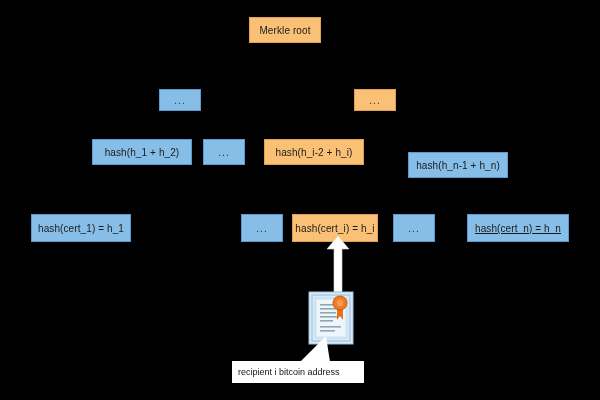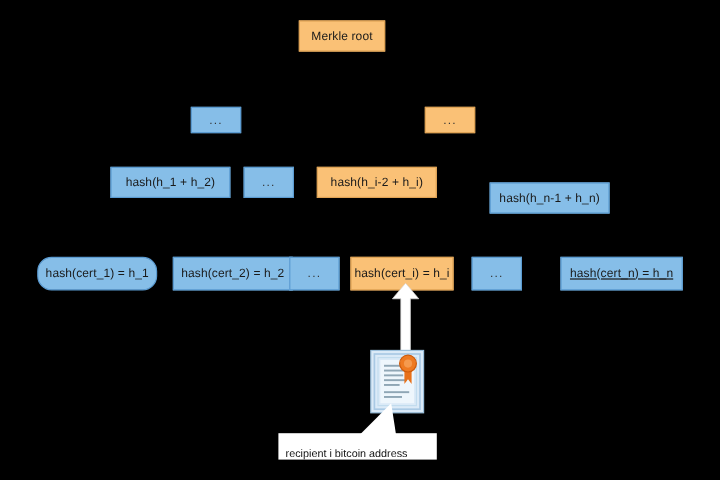--- a/index.html
+++ b/index.html
@@ -76,21 +76,21 @@
   
   #callout {
     position: absolute;
     left: 232px;
     top: 361px;
     width: 132px;
     height: 22px;
     background: #ffffff;
     box-sizing: border-box;
     display: flex;
-    align-items: flex-end;
+    align-items: center;
     padding-left: 6px;
     font-size: 9px;
     color: #111111;
     white-space: nowrap;
   }
 </style>
 </head>
 <body>
 
 <div id="canvas">
@@ -116,27 +116,24 @@
   </div>
 
   <div class="node orange" style="left:264px; top:139px; width:100px; height:26px;">
     <span>hash(h_i-2 + h_i)</span>
   </div>
 
   <div class="node blue" style="left:408px; top:152px; width:100px; height:26px;">
     <span>hash(h_n-1 + h_n)</span>
   </div>
 
-  <div class="node blue" style="left:31px; top:214px; width:100px; height:28px;border-radius:12px;">
+  <div class="node blue" style="left:31px; top:214px; width:100px; height:28px;">
     <span>hash(cert_1) = h_1</span>
   </div>
 
-  <div class="node blue" style="left:144px; top:214px; width:100px; height:28px;">
-    <span>hash(cert_2) = h_2</span>
-  </div>
 
   <div class="node blue ellipsis" style="left:241px; top:214px; width:42px; height:28px;">
     <span>...</span>
   </div>
 
   <div class="node orange" style="left:292px; top:214px; width:86px; height:28px;justify-content:center;">
     <span>hash(cert_i) = h_i</span>
   </div>
 
   <div class="node blue ellipsis" style="left:393px; top:214px; width:42px; height:28px;">

